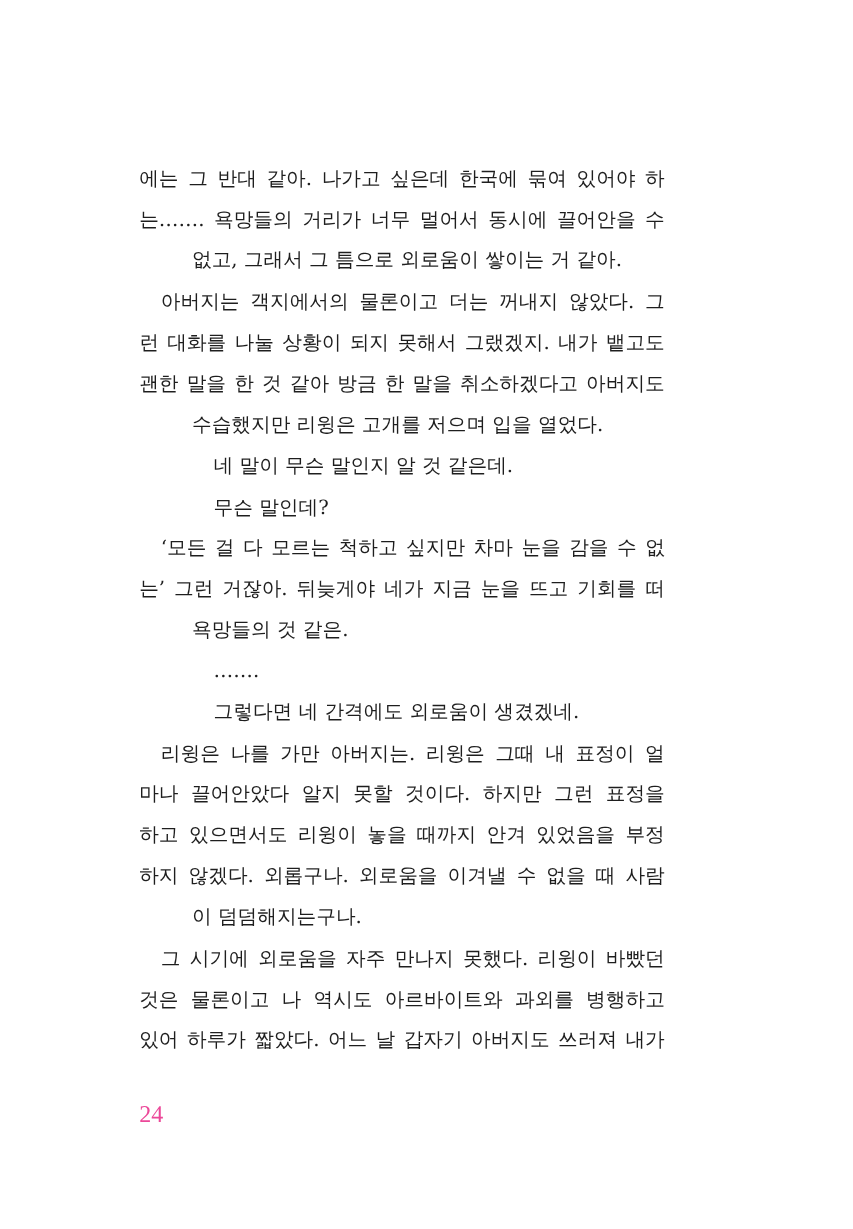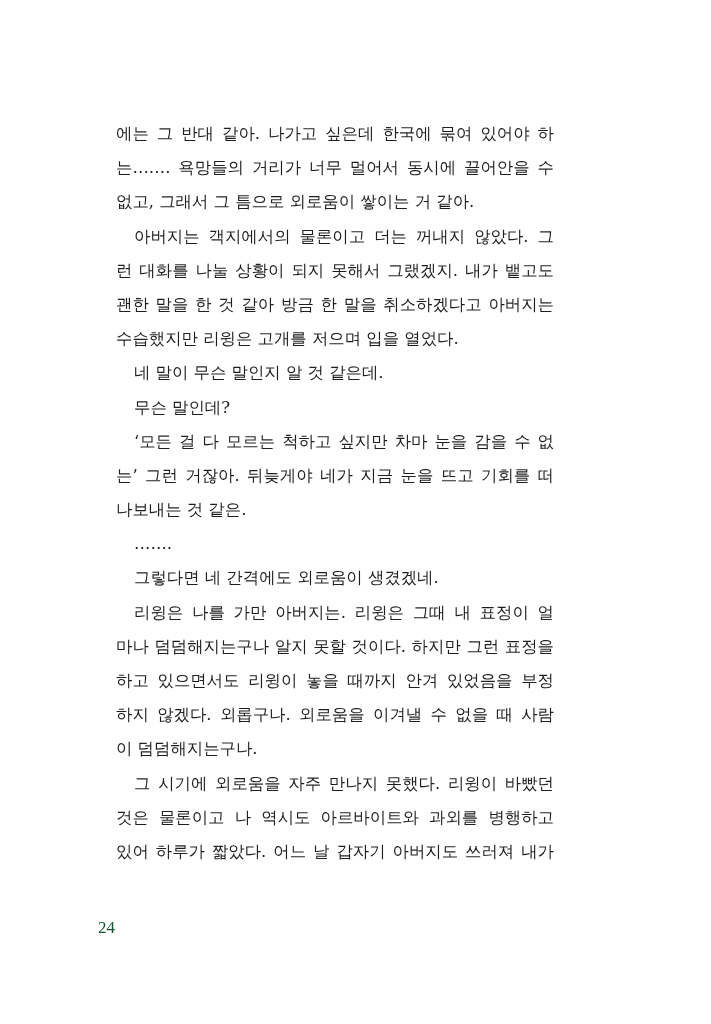--- a/index.html
+++ b/index.html
@@ -11,68 +11,69 @@
       width: 711px;
       height: 1024px;
       position: relative;
       overflow: hidden;
       font-family: "DejaVu Serif", "Liberation Serif", serif;
       color: #1e1e1e;
     }
     .page-body {
       position: absolute;
       left: 116px;
-      top: 117px;
+      top: 132px;
       width: 438px;
     }
     .line {
       display: block;
       height: 34.2px;
       line-height: 34.2px;
       font-size: 16.4px;
       white-space: nowrap;
       text-align: justify;
       text-align-last: justify;
       letter-spacing: 0px;
     }
     .line.last {
       text-align-last: left;
+      margin-left: 44px;
     }
     .line.indent {
       padding-left: 18px;
     }
     .page-number {
       position: absolute;
-      left: 98px;
+      left: 116px;
       top: 918px;
-      font-size: 17px;
+      font-size: 20px;
       font-family: "Liberation Serif", "DejaVu Serif", serif;
-      color: #14532d;
+      color: #ec4899;
     }
   </style>
 </head>
 <body>
 
 <div class="page-body">
   <span class="line">에는 그 반대 같아. 나가고 싶은데 한국에 묶여 있어야 하</span>
   <span class="line">는……. 욕망들의 거리가 너무 멀어서 동시에 끌어안을 수</span>
   <span class="line last">없고, 그래서 그 틈으로 외로움이 쌓이는 거 같아.</span>
   <span class="line indent">아버지는 객지에서의 물론이고 더는 꺼내지 않았다. 그</span>
   <span class="line">런 대화를 나눌 상황이 되지 못해서 그랬겠지. 내가 뱉고도</span>
-  <span class="line">괜한 말을 한 것 같아 방금 한 말을 취소하겠다고 아버지는</span>
+  <span class="line">괜한 말을 한 것 같아 방금 한 말을 취소하겠다고 아버지도</span>
   <span class="line last">수습했지만 리윙은 고개를 저으며 입을 열었다.</span>
   <span class="line indent last">네 말이 무슨 말인지 알 것 같은데.</span>
   <span class="line indent last">무슨 말인데?</span>
   <span class="line indent">‘모든 걸 다 모르는 척하고 싶지만 차마 눈을 감을 수 없</span>
   <span class="line">는’ 그런 거잖아. 뒤늦게야 네가 지금 눈을 뜨고 기회를 떠</span>
-  <span class="line last">나보내는 것 같은.</span>
+  <span class="line last">욕망들의 것 같은.</span>
   <span class="line indent last">…….</span>
   <span class="line indent last">그렇다면 네 간격에도 외로움이 생겼겠네.</span>
   <span class="line indent">리윙은 나를 가만 아버지는. 리윙은 그때 내 표정이 얼</span>
-  <span class="line">마나 덤덤해지는구나 알지 못할 것이다. 하지만 그런 표정을</span>
+  <span class="line">마나 끌어안았다 알지 못할 것이다. 하지만 그런 표정을</span>
   <span class="line">하고 있으면서도 리윙이 놓을 때까지 안겨 있었음을 부정</span>
   <span class="line">하지 않겠다. 외롭구나. 외로움을 이겨낼 수 없을 때 사람</span>
   <span class="line last">이 덤덤해지는구나.</span>
   <span class="line indent">그 시기에 외로움을 자주 만나지 못했다. 리윙이 바빴던</span>
   <span class="line">것은 물론이고 나 역시도 아르바이트와 과외를 병행하고</span>
   <span class="line">있어 하루가 짧았다. 어느 날 갑자기 아버지도 쓰러져 내가</span>
 </div>
 
 <div class="page-number">24</div>
 

